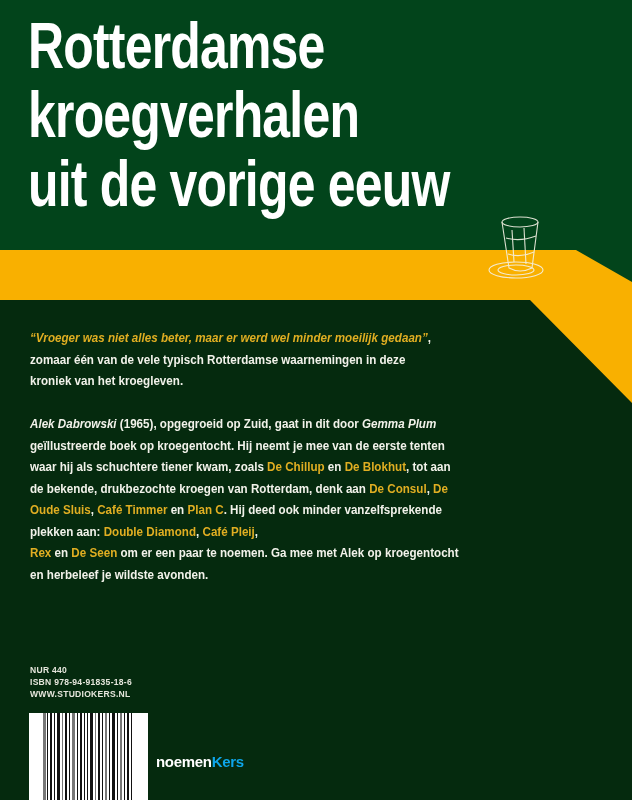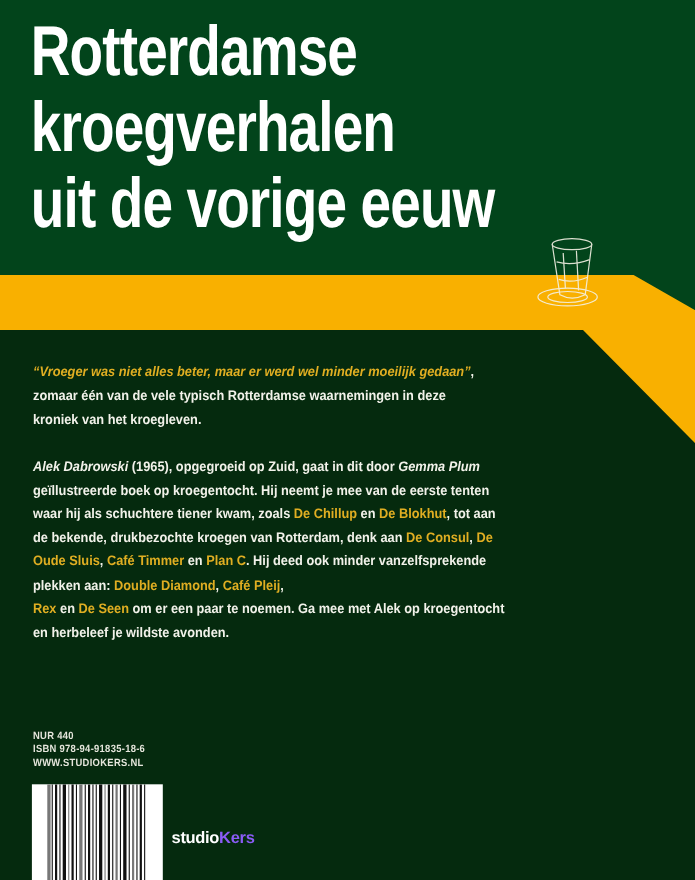--- a/index.html
+++ b/index.html
@@ -57,21 +57,21 @@
       position: absolute; left: 29px; top: 713px; width: 119px; height: 87px;
       background: #ffffff;
     }
     .barcode svg { position: absolute; left: 0; top: 0; }
     .publisher {
       position: absolute; left: 156px; top: 753px;
       font-family: "Liberation Sans", sans-serif;
       font-weight: bold; font-size: 15px; letter-spacing: -0.3px;
       color: #ffffff;
     }
-    .publisher .accent { color: #8b5cf6; }
+    .publisher .accent { color: #0ea5e9; }
   </style>
 </head>
 <body>
 
 <div class="top-band"></div>
 <div class="bottom-band"></div>
 
 <svg class="shelf" width="632" height="800" viewBox="0 0 632 800">
   <polygon points="0,250 576,250 632,282 632,403 530,300 0,300" fill="#f9b000"></polygon>
   <g fill="none" stroke="#f4f1e4" stroke-width="1.1" opacity="0.9">
@@ -127,13 +127,13 @@
       <rect x="83" y="0" width="3" height="87"></rect>
       <rect x="88" y="0" width="1" height="87"></rect>
       <rect x="91" y="0" width="2" height="87" fill="#777"></rect>
       <rect x="95" y="0" width="1" height="87"></rect>
       <rect x="98" y="0" width="2" height="87"></rect>
       <rect x="102" y="0" width="1" height="87"></rect>
     </g>
   </svg>
 </div>
 
-<div class="publisher"><span>studio</span><span class="accent">Kers</span></div>
+<div class="publisher"><span>noemen</span><span class="accent">Kers</span></div>
 
 </body></html>

